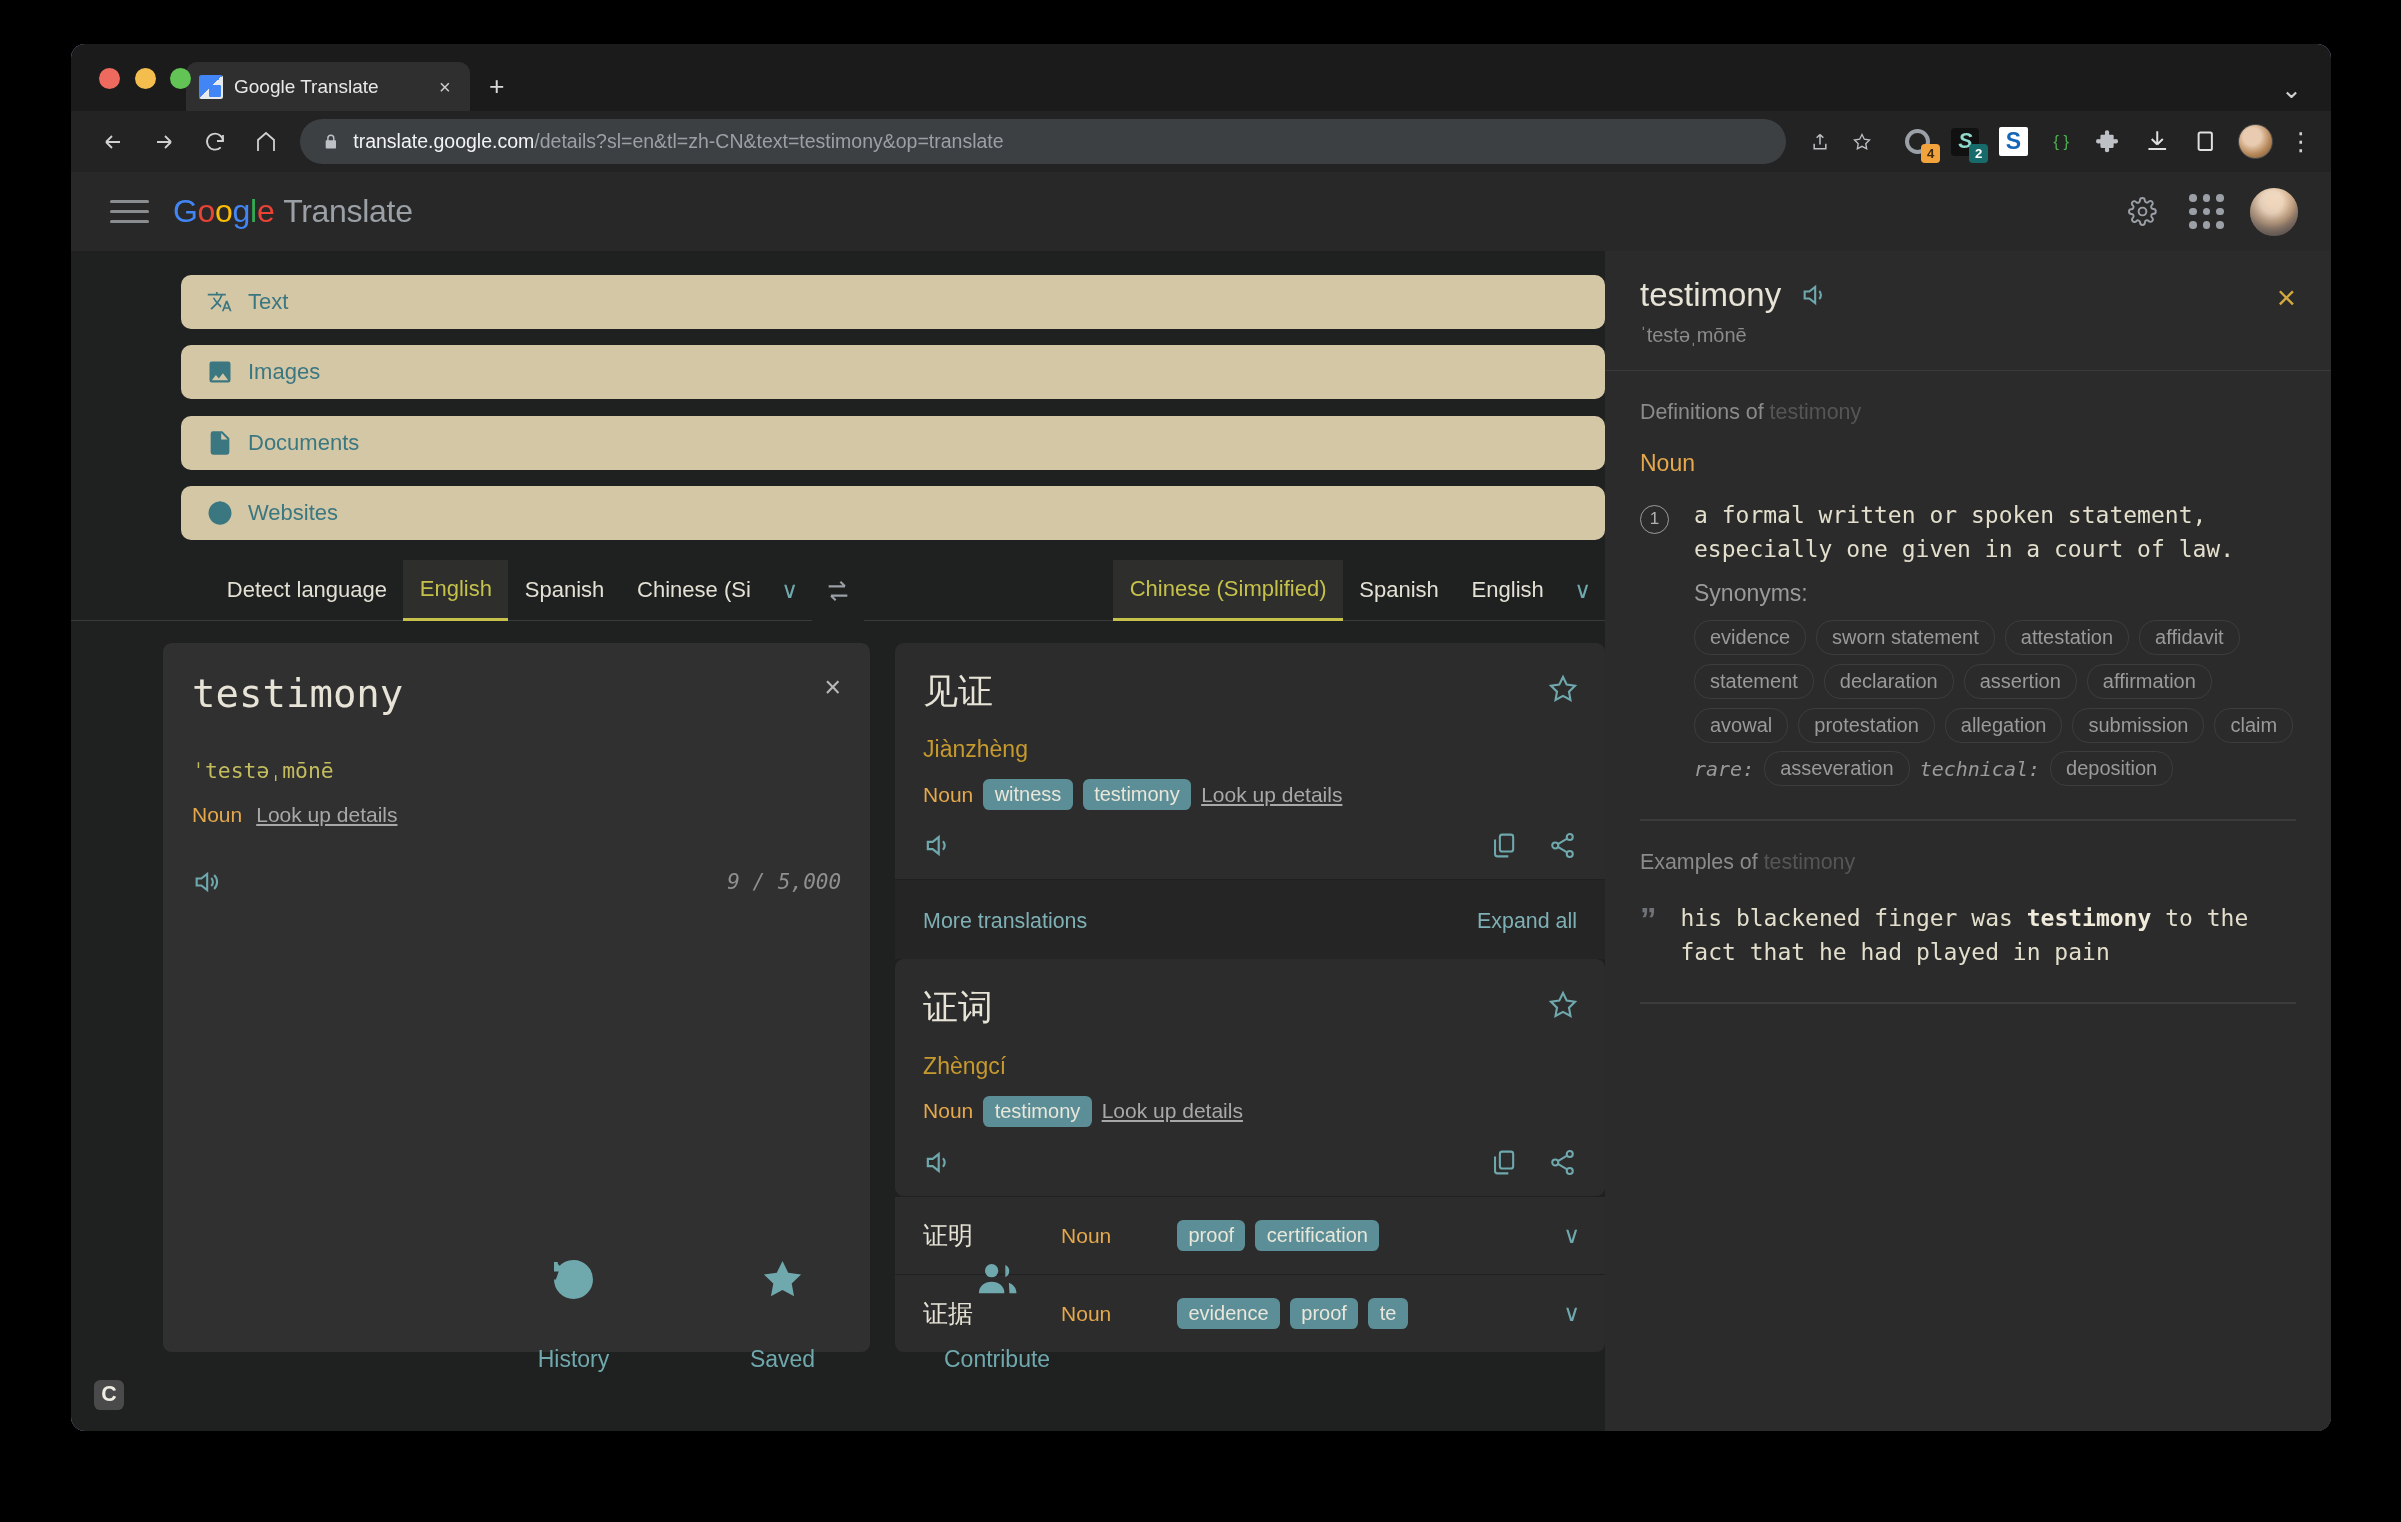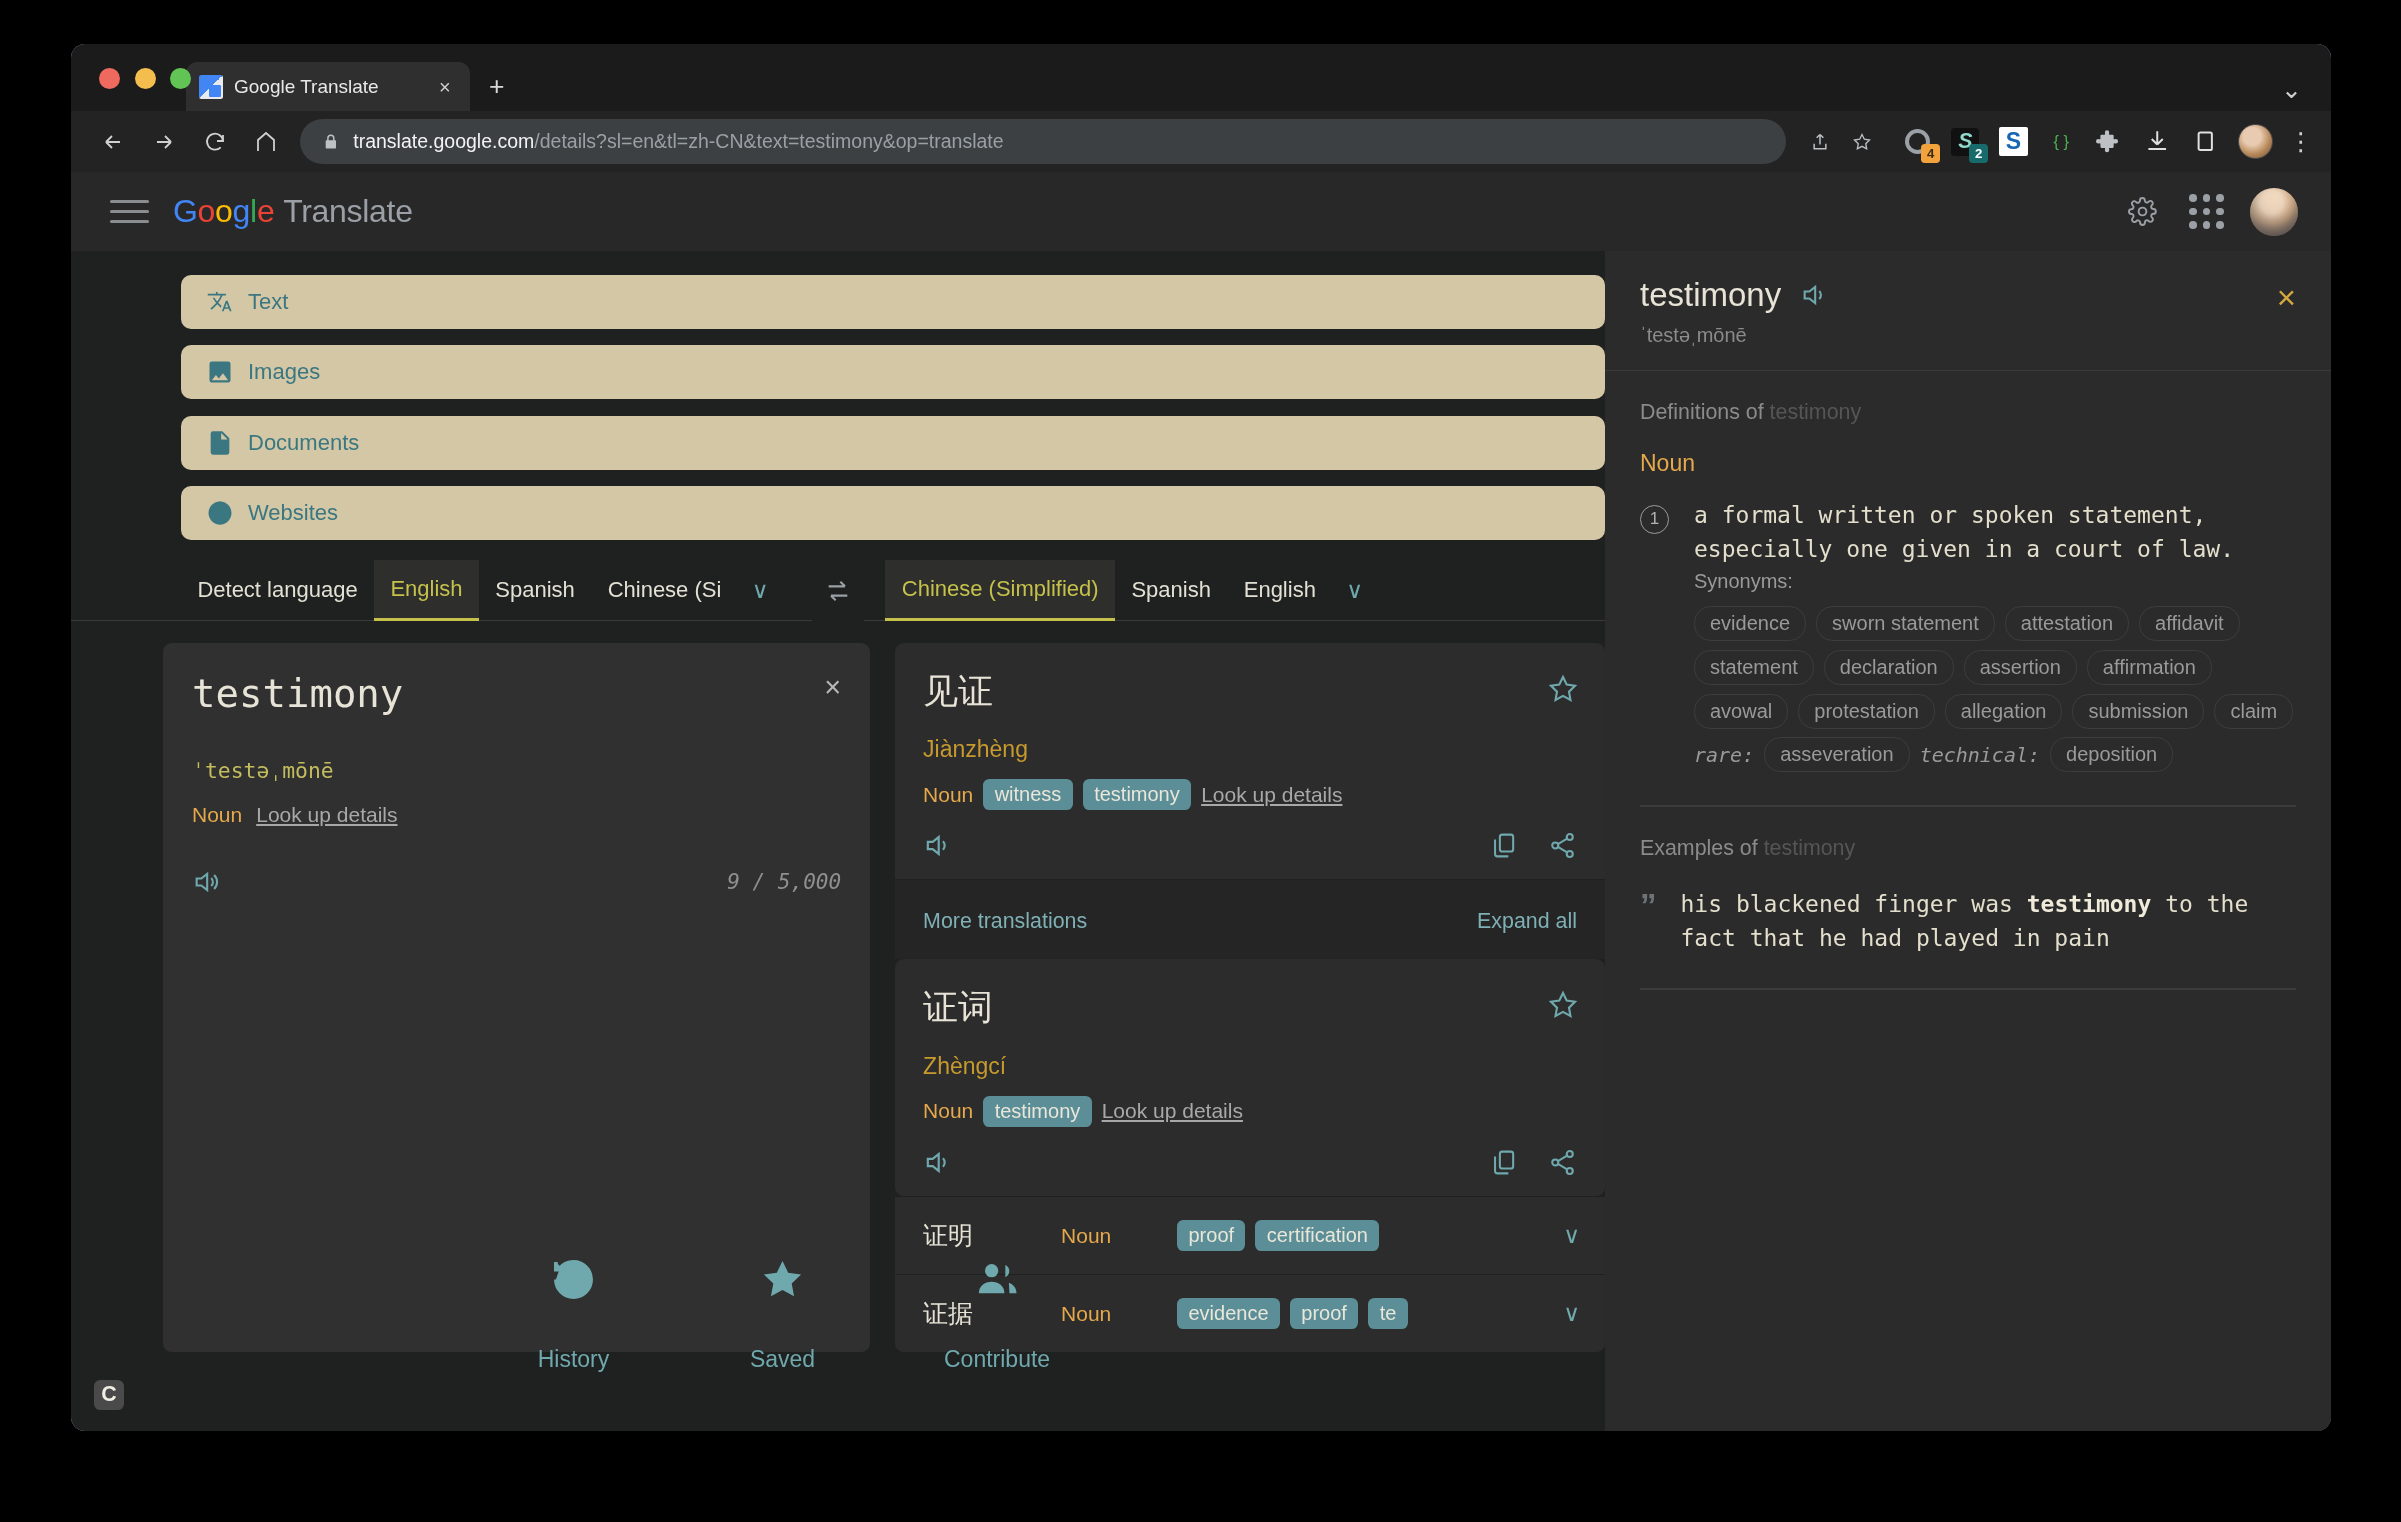--- a/index.html
+++ b/index.html
@@ -187,20 +187,21 @@
     color: #3b7780; font-size: 22px;
     cursor: pointer; white-space: nowrap;
   }
   .mode-tab svg { width: 28px; height: 28px; fill: #3b7780; flex: none;}
 
   .lang-row { display: flex; align-items: flex-start; margin-top: 20px; }
   .lang-bar {
     display: flex; align-items: center;
     border-bottom: 1.9px solid #3a3a3a;
     height: 61px;
+    justify-content: flex-end;
   }
   .lang-bar.src { width: 741px; padding-left: 110px; }
   .lang-bar.tgt { width: 741px; padding-left: 21.4px; }
   .lang-opt {
     font-size: 22px; color: #e3e0d4;
     padding: 0 16.4px; height: 61px;
     display: flex; align-items: center;
     cursor: pointer; white-space: nowrap;
   }
   .lang-opt.active {
@@ -325,21 +326,21 @@
   .sect-head .faded { color:#555555; }
   .rp-pos { margin-top: 25px; font-size:23px; color:#e5a84b;}
   .def-row { margin-top: 21.4px; display:flex; gap: 25px; }
   .def-num {
     width: 29px; height: 29px; border-radius: 50%;
     border: 1.3px solid #9b9b9b; color:#b2b2b2;
     font-size: 17px; display:flex;align-items:center;justify-content:center;
     flex: none; margin-top: 6.3px;
   }
   .def-text { font-size: 23px; color:#e3dfcc; line-height: 1.48; font-family:"DejaVu Sans Mono", monospace;}
-  .syn-label { margin-top: 4px; margin-left: 54px; font-size:20px; color:#9a9a9a;}
+  .syn-label { margin-top: 14px; margin-left: 54px; font-size:23px; color:#9a9a9a;}
   .syn-wrap { margin-top: 12.6px; margin-left: 54px; display:flex; flex-wrap:wrap; gap: 8.8px 10px; align-items:center;}
   .syn {
     border: 1.3px solid #3d3d3d; border-radius: 16.4px;
     padding: 5px 15px; font-size: 20px; color:#9a9a9a;
     white-space: nowrap; cursor:pointer;
   }
   .syn-tag { font-size: 20px; color:#9a9a9a; font-style: italic; font-family:"DejaVu Sans Mono", monospace; white-space:nowrap;}
   .rp-divider { margin: 33px 0 0 0; height:1.3px; background:#3c3c3c;}
   .ex-row { margin-top: 26.5px; display:flex; gap:24px; }
   .quote-mark { color:#6f7378; font-size:33px; line-height:.9; font-weight:bold; flex:none; margin-top:3.8px;}

